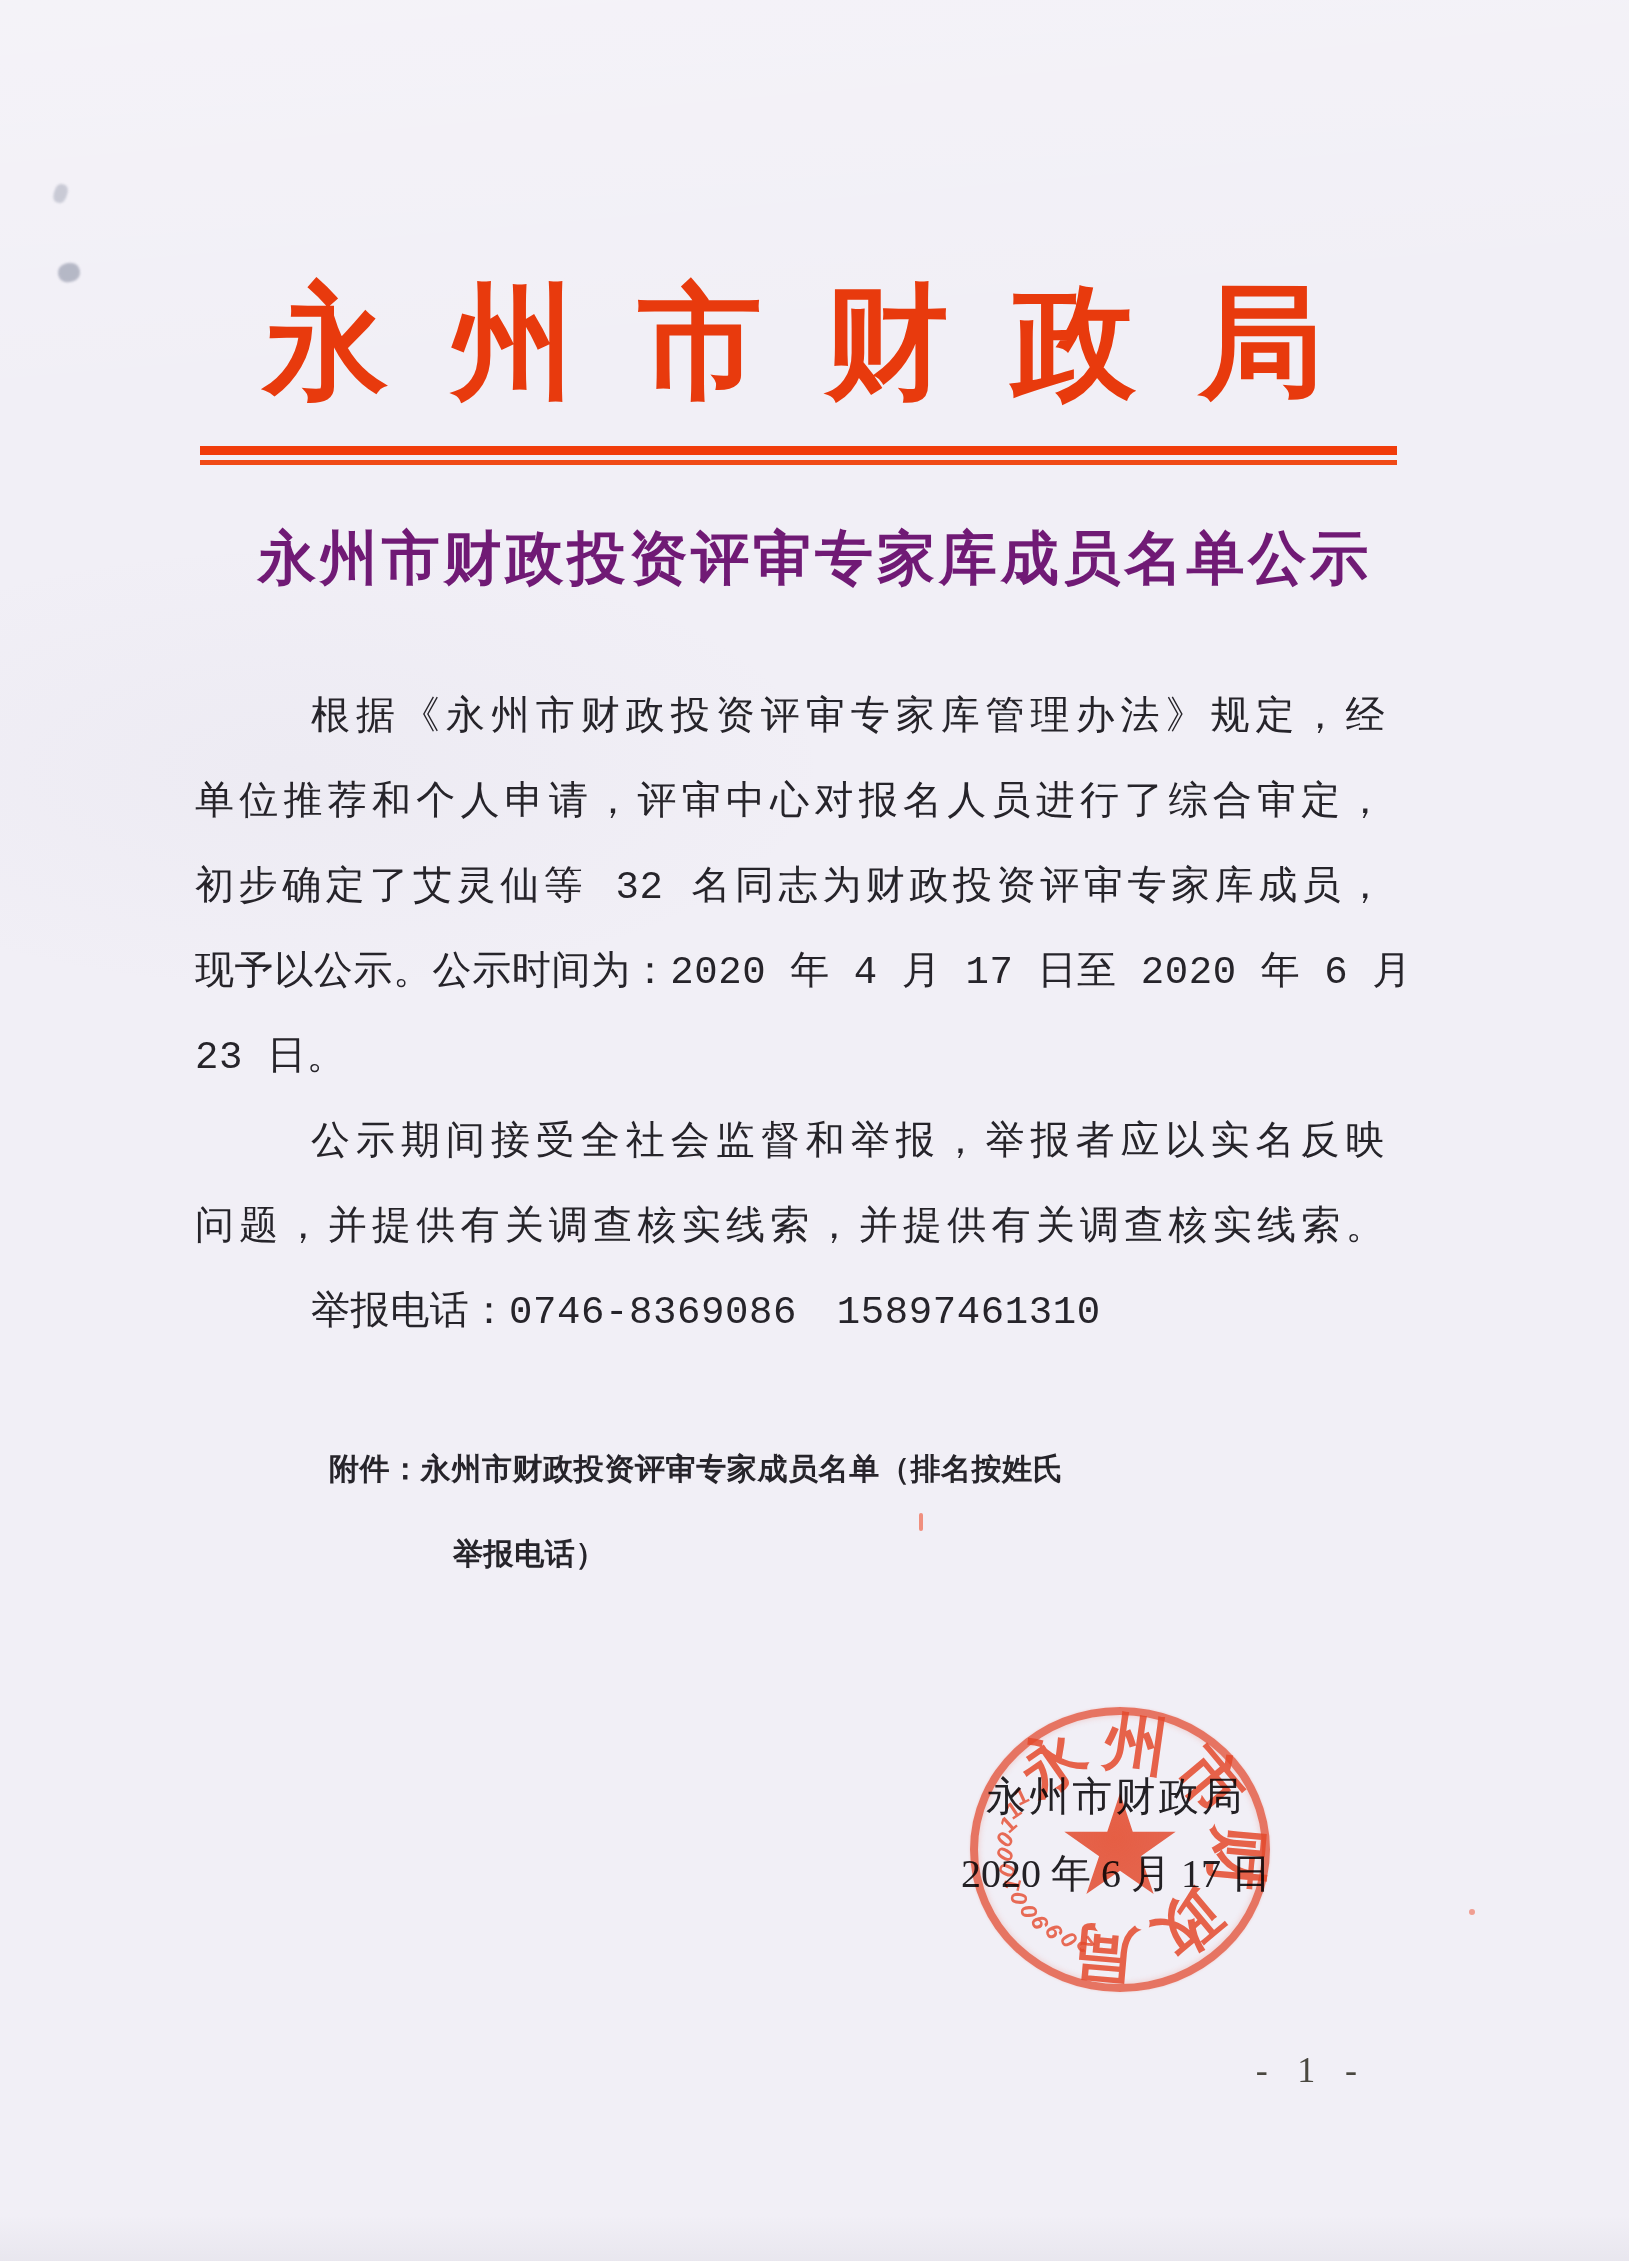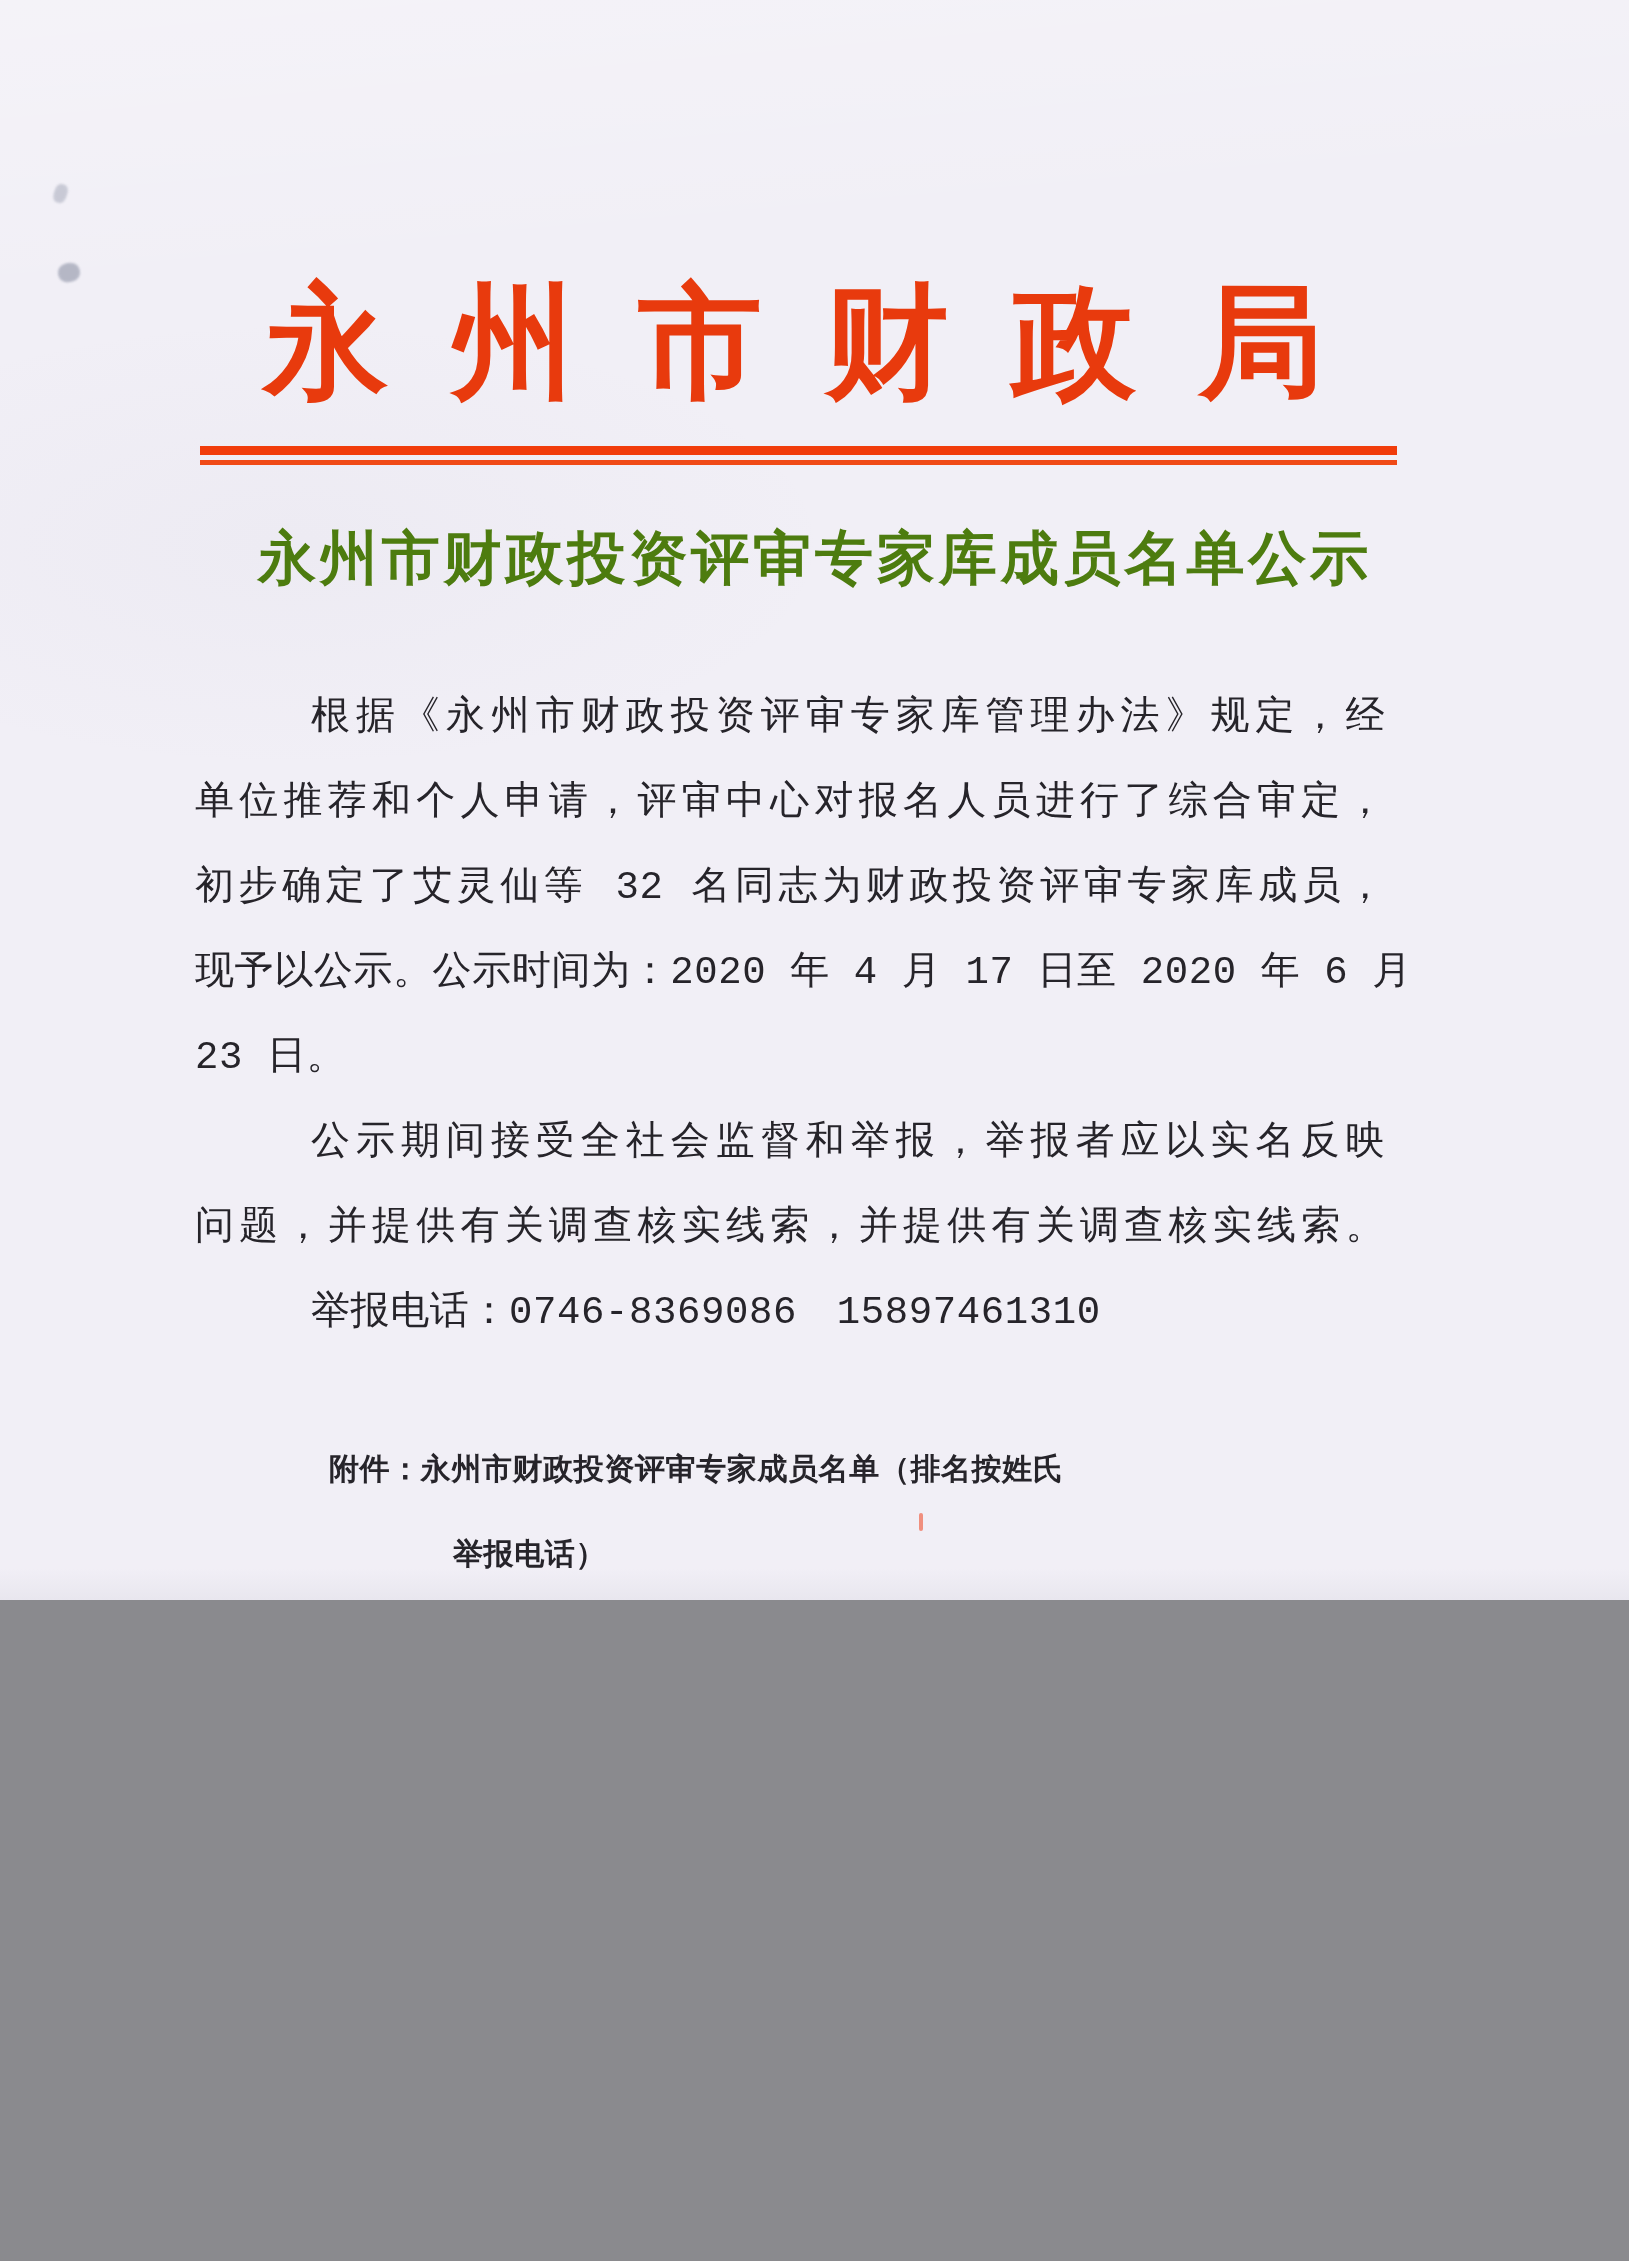--- a/index.html
+++ b/index.html
@@ -1,18 +1,18 @@
 <!DOCTYPE html>
 <html style="font-size:10.3px"><head>
 <meta charset="utf-8">
 <style>
   html,body{margin:0;padding:0;background:#8a8a8e;}
   .page{
     position:relative;
-    width:1630px;height:1600px;
+    width:1630px;height:2261px;
     background:#f1eff6;
     overflow:hidden;
     font-family:"Liberation Serif","DejaVu Serif",serif;
     color:#26242a;
   }
   
   .page::before{
     content:"";position:absolute;inset:0;pointer-events:none;
     background:
       linear-gradient(175deg, rgba(255,255,255,.25) 0%, rgba(255,255,255,0) 18%),
@@ -28,21 +28,21 @@
     line-height:1.2;
   }
   .rule{position:absolute;left:200px;width:1197px;}
   .rule.thick{top:446px;height:9px;background:#f13c0b;}
   .rule.thin{top:460px;height:4.5px;background:#f04a17;}
   .doc-title{
     position:absolute;left:0;top:520px;width:1630px;
     text-align:center;
     font-family:"Liberation Sans","DejaVu Sans",sans-serif;
     font-weight:bold;font-size:58px;letter-spacing:3.9px;
-    color:#4d7c0f;
+    color:#701a75;
   }
   .body-block{
     position:absolute;left:195px;top:676px;width:1190px;
     font-size:39px;
     font-family:Liberation Mono, monospace;
   }
   .attachment-block{
     position:absolute;left:213px;top:1426px;width:1190px;
     font-size:30px;
     font-weight:bold;

